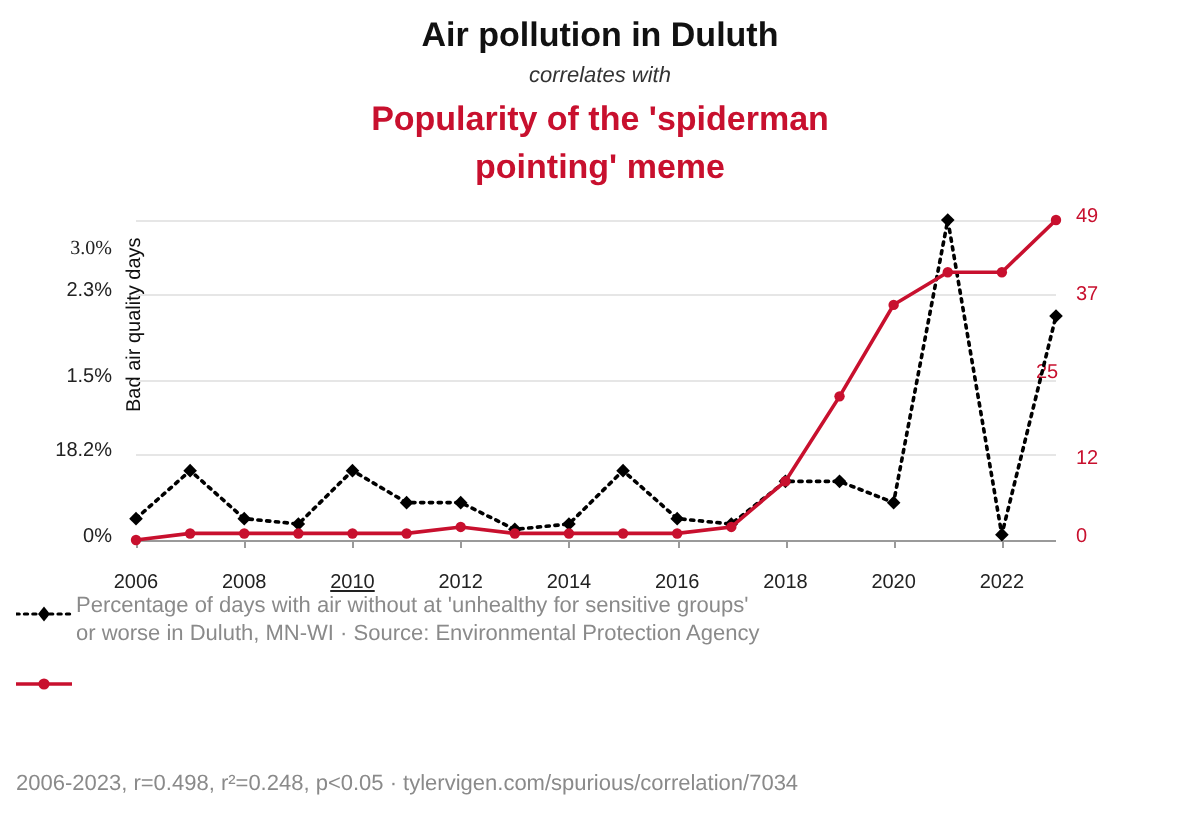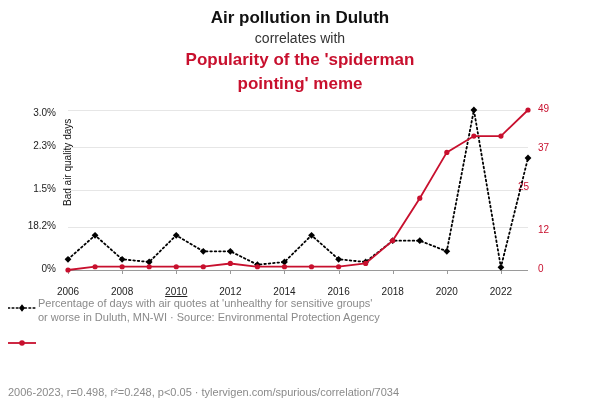--- a/index.html
+++ b/index.html
@@ -24,24 +24,25 @@
     text-align: center;
     padding-top: 8px;
   }
   .main-title {
     font-size: 17px;
     font-weight: bold;
     color: #111111;
     line-height: 20px;
   }
   .correlates {
-    font-size: 14px;
+    font-size: 11px;
     color: #333333;
     line-height: 16px;
     margin-top: 2px;
+    font-style: italic;
   }
   .sub-title {
     font-size: 17px;
     font-weight: bold;
     color: #c8102e;
     line-height: 21px;
     margin-top: 3px;
   }
   
   .plot-area {
@@ -167,21 +168,21 @@
 
     <div class="grid-line" style="top: 160px;"></div>
         <div class="tick-left" style="top: 160px; left: -52px;">0%</div>
         <div class="grid-line" style="top: 117.333px;"></div>
         <div class="tick-left" style="top: 117.333px; left: -52px;">18.2%</div>
         <div class="grid-line" style="top: 80px;"></div>
         <div class="tick-left" style="top: 80px; left: -52px;">1.5%</div>
         <div class="grid-line" style="top: 37.3333px;"></div>
         <div class="tick-left" style="top: 37.3333px; left: -52px;">2.3%</div>
         <div class="grid-line" style="top: 0px;"></div>
-        <div class="tick-left" style="top: 4px; left: -52px;">3.0%</div>
+        <div class="tick-left" style="top: 16px; left: -52px; font-family: Liberation Serif, serif;">3.0%</div>
         <div class="tick-right" style="top: 160px; left: 470px;">0</div>
         <div class="tick-right" style="top: 120.816px; left: 470px;">12</div>
         <div class="tick-right" style="top: 78.3673px; left: 450px;">25</div>
         <div class="tick-right" style="top: 39.1837px; left: 470px;">37</div>
         <div class="tick-right" style="top: 0px; left: 470px;">49</div>
         <div class="axis-line" style="left: 0px; top: 160px; width: 460px; height: 1px;"></div>
         <div class="tick-x" style="left: -20px;">2006</div>
         <div class="axis-line" style="left: 0px; top: 160px; width: 1px; height: 4px;"></div>
         <div class="tick-x" style="left: 34.1176px;">2008</div>
         <div class="axis-line" style="left: 54.1176px; top: 160px; width: 1px; height: 4px;"></div>
@@ -244,21 +245,21 @@
 
   <div class="legend">
     <div class="legend-row">
       <div class="legend-key">
         <svg width="28" height="10" viewBox="0 0 28 10">
           <line x1="0" y1="5" x2="28" y2="5" stroke="#000000" stroke-width="1.6" stroke-dasharray="1.6 2.6" stroke-linecap="round"></line>
           <polygon points="14,1.2 17,5 14,8.8 11,5" fill="#000000"></polygon>
         </svg>
       </div>
       <div class="legend-text black">
-        <span>Percentage of days with air quotes at 'unhealthy for sensitive groups'</span>
+        <span>Percentage of days with air without at 'unhealthy for sensitive groups'</span>
         <span class="line2">or worse in Duluth, MN-WI · Source: Environmental Protection Agency</span>
       </div>
     </div>
     <div class="legend-row">
       <div class="legend-key">
         <svg width="28" height="10" viewBox="0 0 28 10">
           <line x1="0" y1="5" x2="28" y2="5" stroke="#c8102e" stroke-width="1.8"></line>
           <circle cx="14" cy="5" r="2.8" fill="#c8102e"></circle>
         </svg>
       </div>

